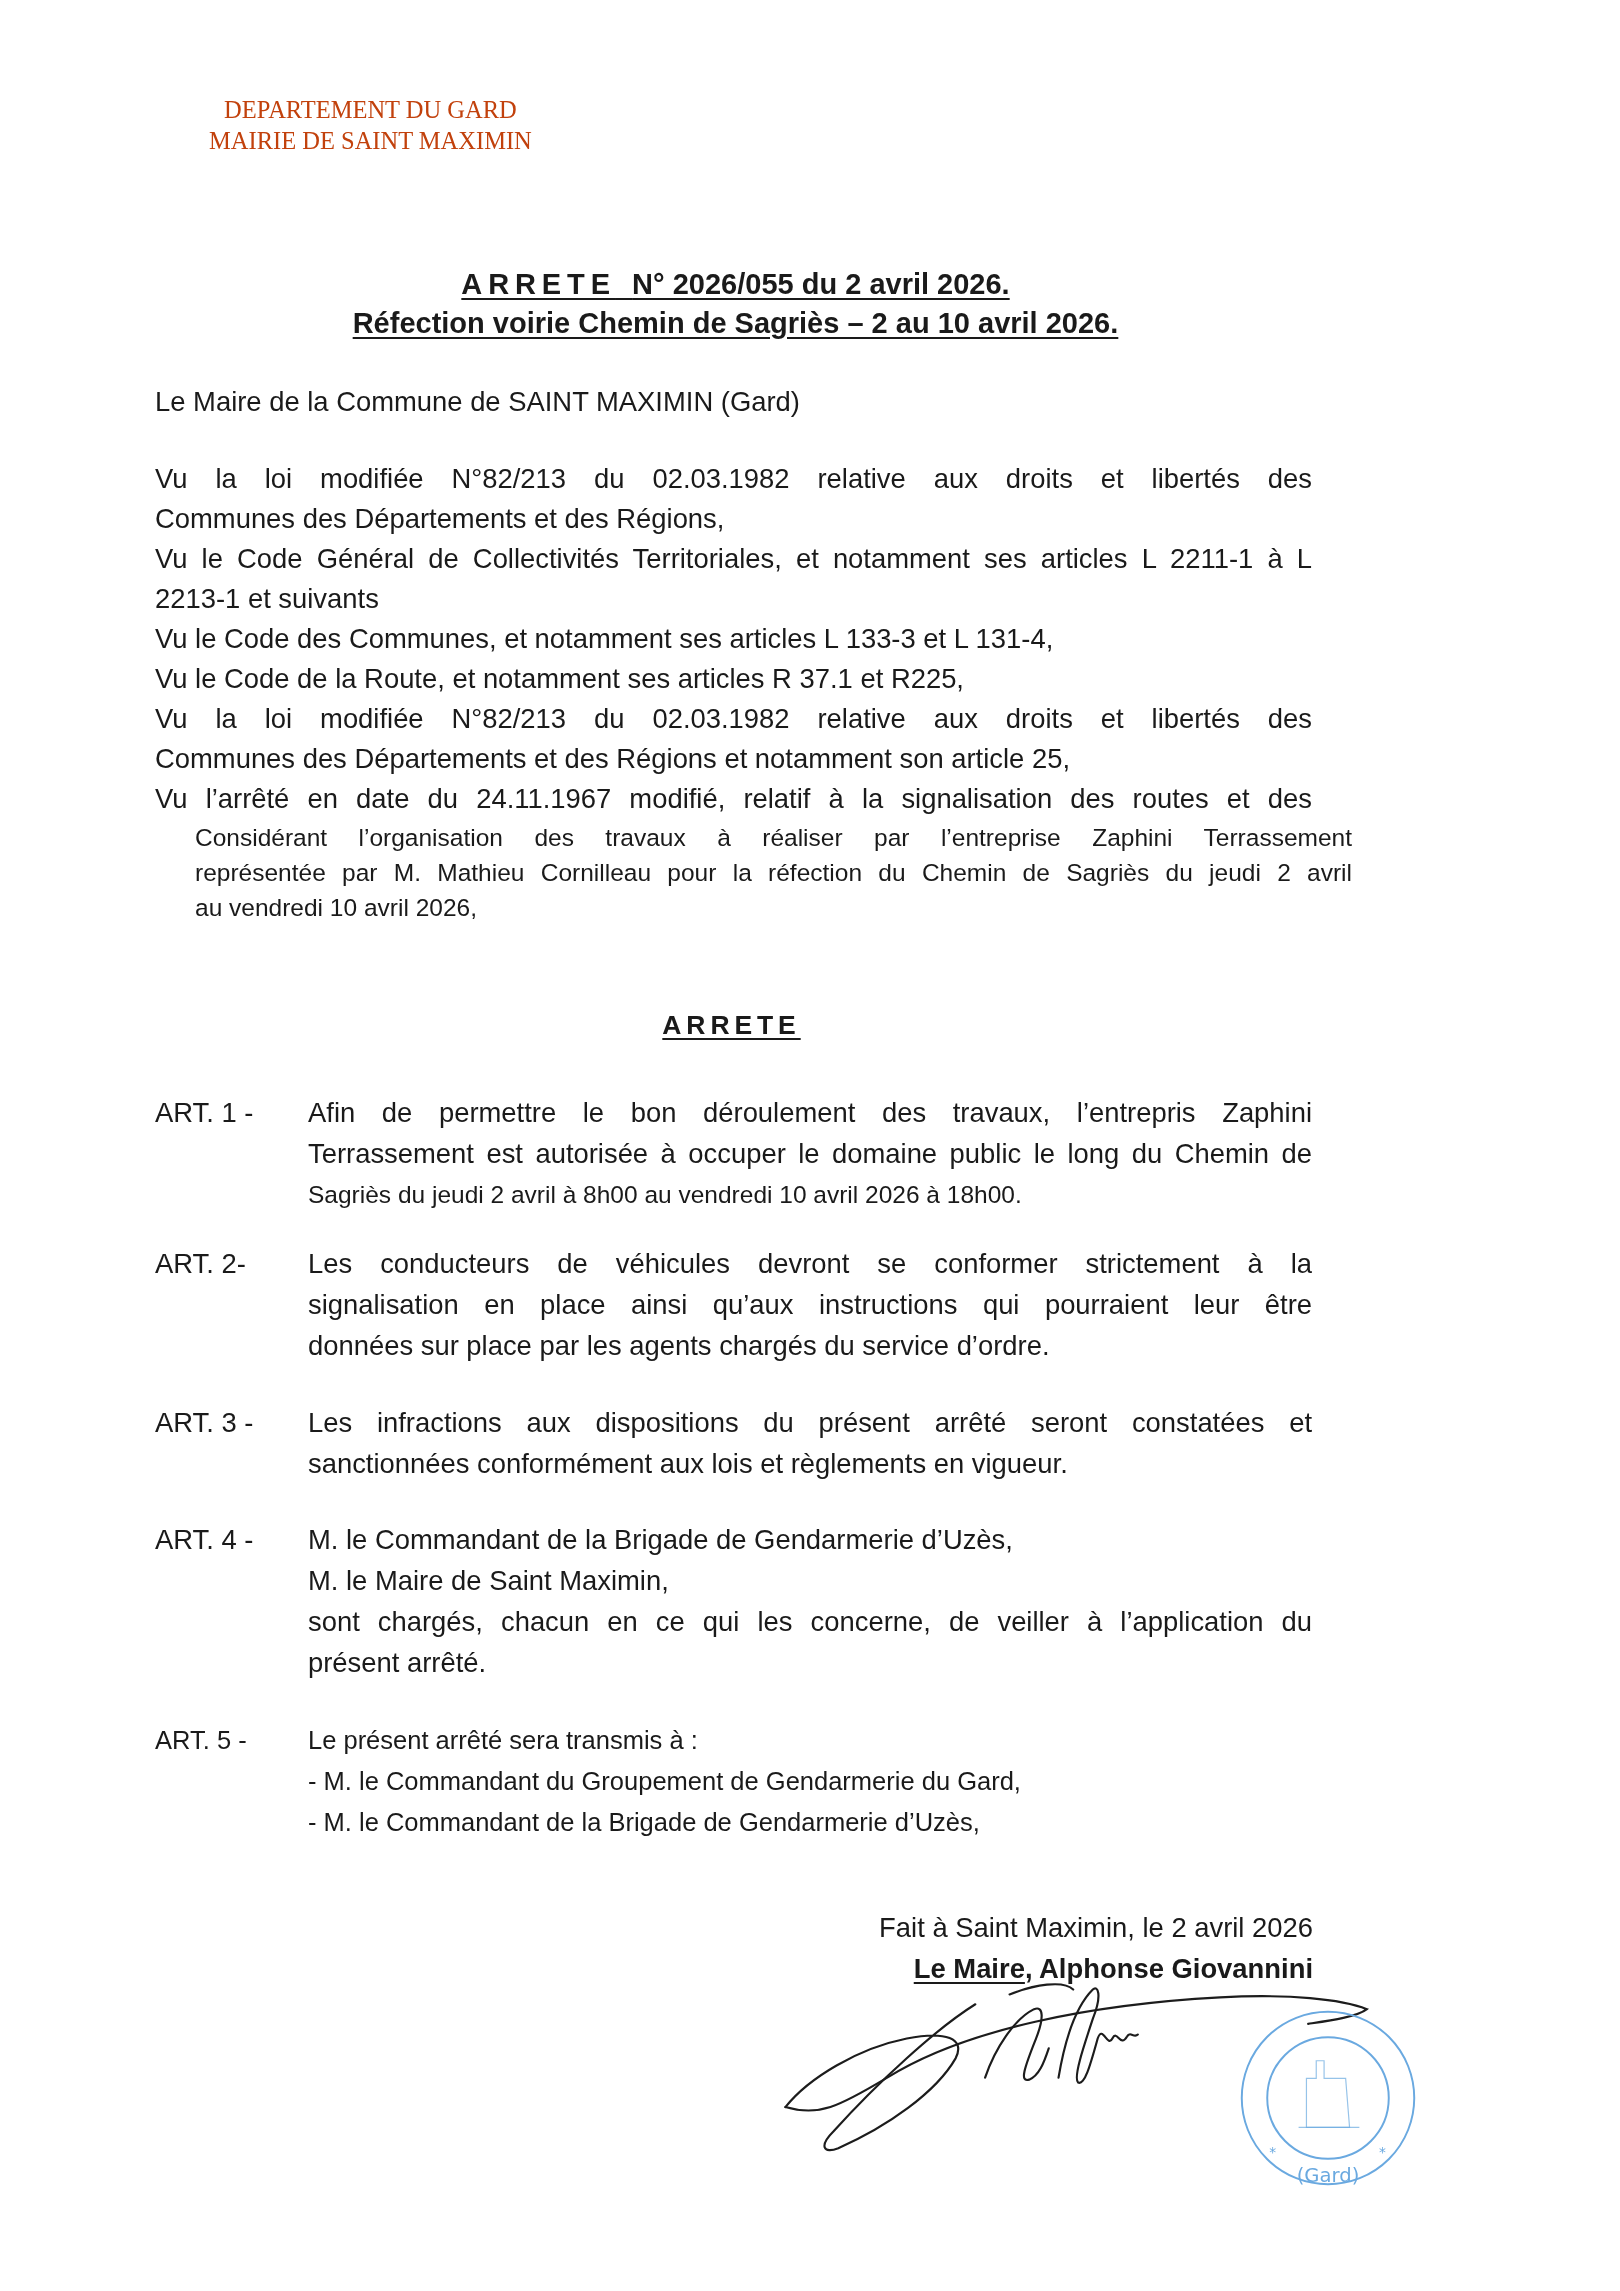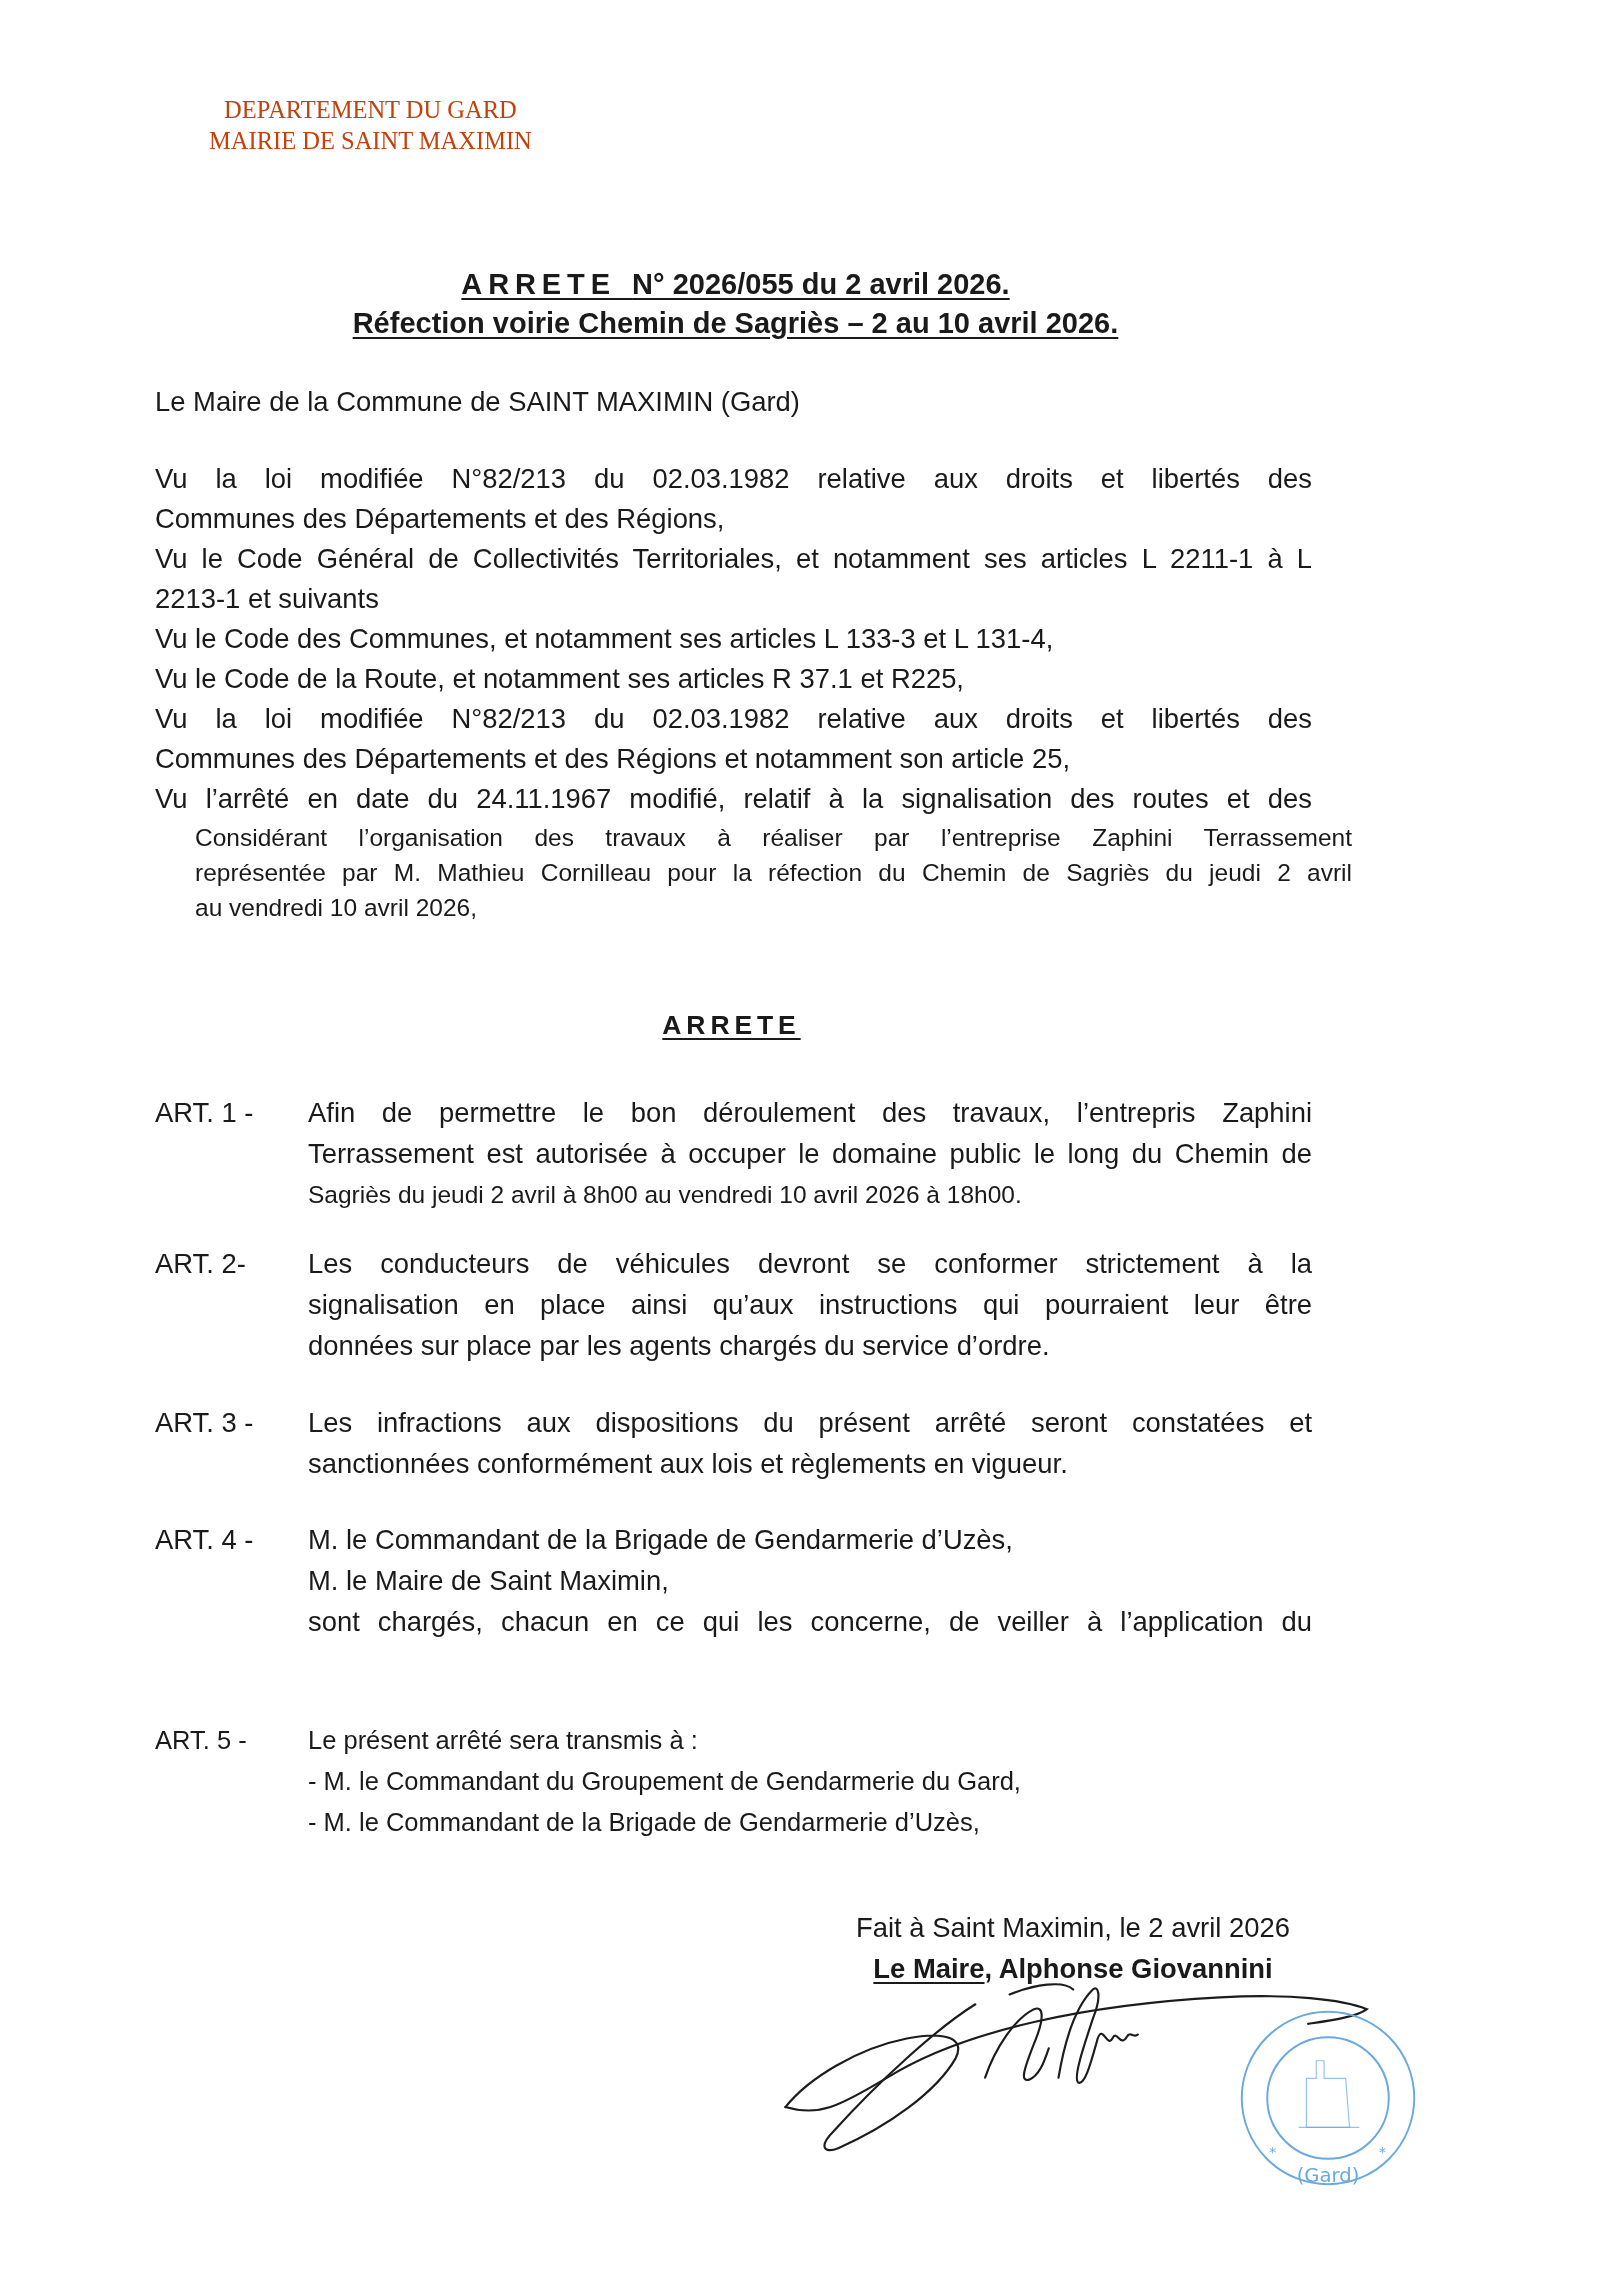--- a/index.html
+++ b/index.html
@@ -51,21 +51,21 @@
     }
     .article .art-label {
       position: absolute; left: 0; top: 0; width: 147px; white-space: nowrap;
     }
     .article .art-body {
       margin-left: 153px; width: 1004px;
     }
 
     .signature-block {
       position: absolute; left: 833px; top: 1907px; width: 480px;
-      text-align: center; font-size: 27.4px; line-height: 41px;
+      text-align: right; font-size: 27.4px; line-height: 41px;
     }
     .signature-block .signer { font-weight: bold; }
     .signature-block .signer u { text-underline-offset: 3.9px; }
 
     .signature-svg { position: absolute; left: 779px; top: 1970px; }
     .stamp-svg { position: absolute; left: 1230px; top: 2000px; }
   </style>
 </head>
 <body>
 
@@ -130,20 +130,21 @@
       <span class="line">sanctionnées conformément aux lois et règlements en vigueur.</span>
     </div>
   </div>
 
   <div class="article" style="top:1519px;">
     <span class="art-label">ART. 4 -</span>
     <div class="art-body">
       <span class="line">M. le Commandant de la Brigade de Gendarmerie d’Uzès,</span>
       <span class="line">M. le Maire de Saint Maximin,</span>
       <span class="justify-line">sont chargés, chacun en ce qui les concerne, de veiller à l’application du</span>
+      <span class="line">présent arrêté.</span>
     </div>
   </div>
 
   <div class="article" style="top:1720px; font-size:25.5px;">
     <span class="art-label">ART. 5 -</span>
     <div class="art-body">
       <span class="line">Le présent arrêté sera transmis à :</span>
       <span class="line">- M. le Commandant du Groupement de Gendarmerie du Gard,</span>
       <span class="line">- M. le Commandant de la Brigade de Gendarmerie d’Uzès,</span>
     </div>

